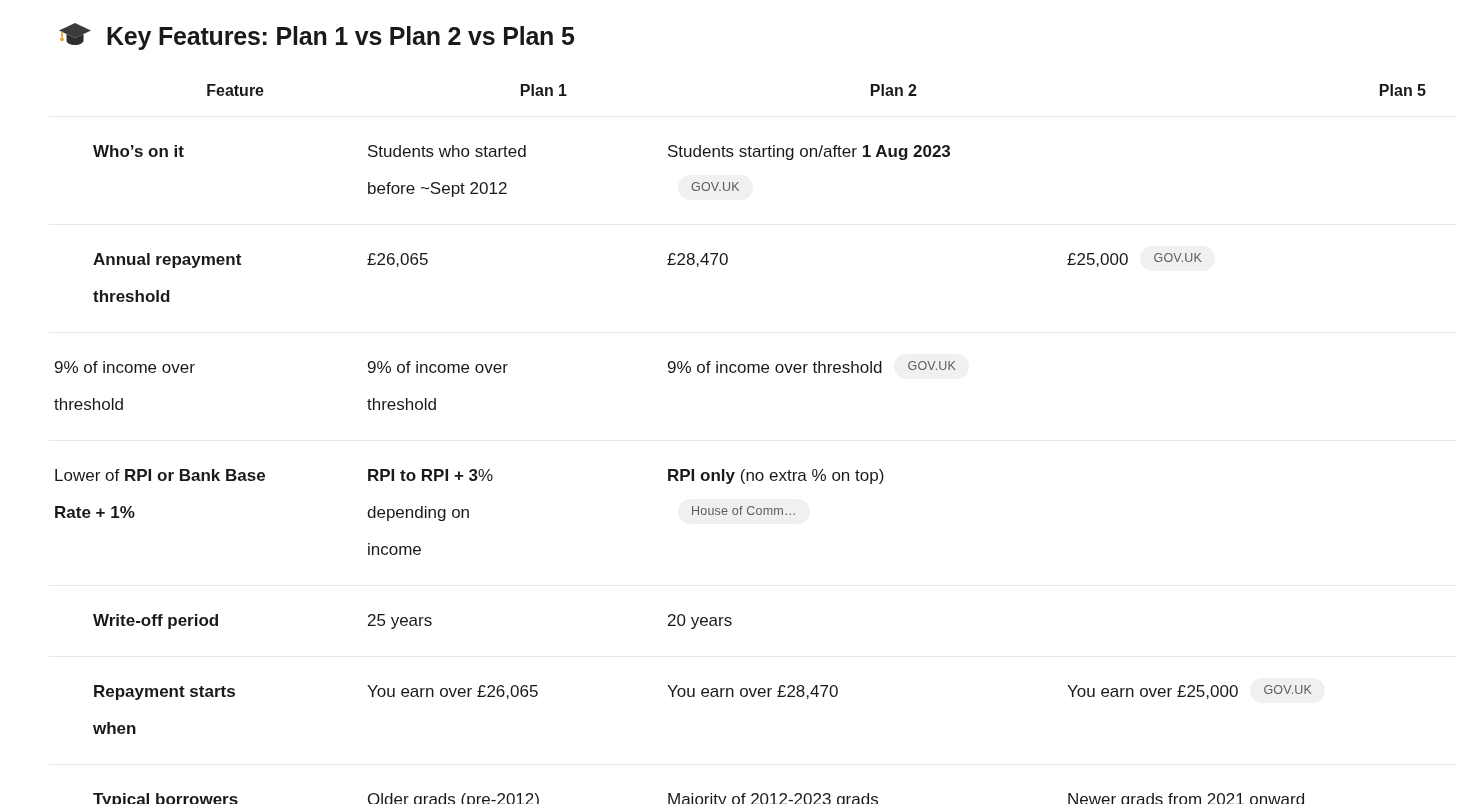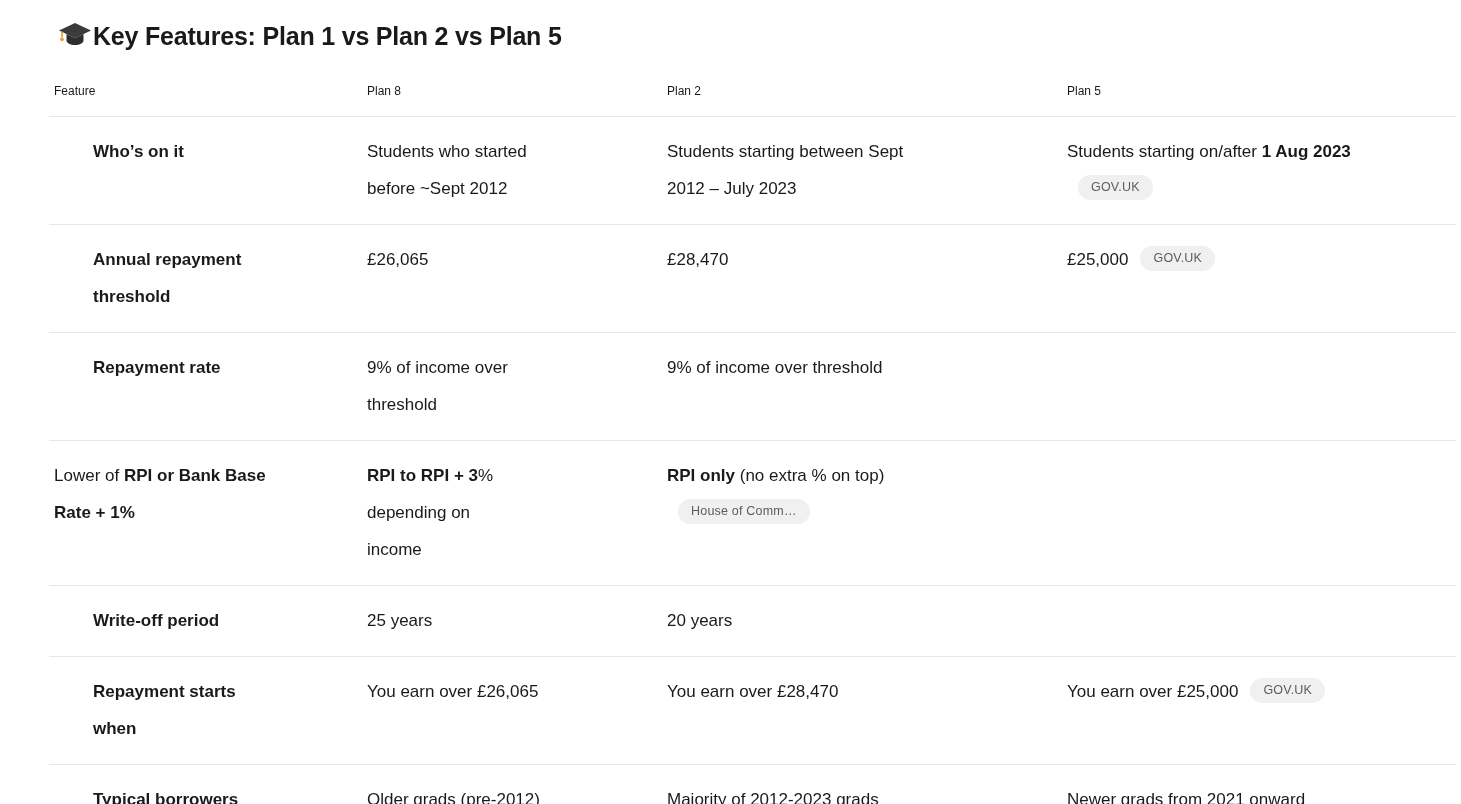--- a/index.html
+++ b/index.html
@@ -8,44 +8,45 @@
     width: 1461px;
     height: 804px;
     background: var(--background, #ffffff);
     color: var(--text, #1a1a1a);
     font-family: "Liberation Sans", "DejaVu Sans", sans-serif;
     overflow: hidden;
   }
   .title-row {
     display: flex;
     align-items: center;
-    gap: 0;
+    gap: 13px;
     margin: 18px 0 10px 57px;
     height: 36px;
   }
   .cap-icon { width: 36px; height: 32px; flex: 0 0 auto; }
   .cap-icon svg { display: block; }
   .title-text {
     font-size: 25px;
     font-weight: 700;
     letter-spacing: -0.2px;
     white-space: nowrap;
   }
   .table { margin: 0 5px 0 49px; }
   .thead, .row {
     display: grid;
     grid-template-columns: 313px 300px 400px 1fr;
     border-bottom: 1px solid var(--divider, #e7e7e7);
   }
   .row:last-child { border-bottom: none; }
   .hcell {
-    font-size: 12px;
-    font-weight: 400;
+    font-size: 16px;
+    font-weight: 700;
     line-height: 24px;
     padding: 15px 0 13px 5px;
+    text-align: right;
   }
   .cell {
     font-size: 17px;
     line-height: 37px;
     padding: 16px 0 17px 5px;
   }
   .feature { font-weight: 700; margin-left: 39px; }
   .c0 { padding-right: 98px; }
   .c1 { padding-right: 95px; }
   .c2 { padding-right: 145px; }
@@ -81,41 +82,40 @@
         <path d="M5,11.5 v6" style="stroke:var(--tassel,#e8a33d)" stroke-width="1.8" fill="none"></path>
         <circle cx="5" cy="19.3" r="1.9" style="fill:var(--tassel,#e8a33d)"></circle>
       </svg>
     </span>
     <span class="title-text">Key Features: Plan 1 vs Plan 2 vs Plan 5</span>
   </div>
 
   <div class="table">
     <div class="thead" id="thead">
         <div class="hcell c0">Feature</div>
-        <div class="hcell c1">Plan 8</div>
+        <div class="hcell c1">Plan 1</div>
         <div class="hcell c2">Plan 2</div>
         <div class="hcell c3">Plan 5</div>
       </div>
     <div id="tbody">
         <div class="row">
           <div class="cell feature c0">Who’s on it</div>
           <div class="cell c1"><span>Students who started before ~Sept 2012</span></div>
-          <div class="cell c2"><span>Students starting between Sept 2012 – July 2023</span></div>
           <div class="cell c3"><span>Students starting on/after </span><strong>1 Aug 2023</strong><div class="badge-row"><span class="badge ">GOV.UK</span></div></div>
         </div>
         <div class="row">
           <div class="cell feature c0">Annual repayment threshold</div>
           <div class="cell c1"><span>£26,065</span></div>
           <div class="cell c2"><span>£28,470</span></div>
           <div class="cell c3"><span>£25,000</span><span class="badge badge-inline">GOV.UK</span></div>
         </div>
         <div class="row">
-          <div class="cell feature c0">Repayment rate</div>
           <div class="cell c1"><span>9% of income over threshold</span></div>
           <div class="cell c2"><span>9% of income over threshold</span></div>
+          <div class="cell c3"><span>9% of income over threshold</span><span class="badge badge-inline">GOV.UK</span></div>
         </div>
         <div class="row">
           <div class="cell c1"><span>Lower of </span><strong>RPI or Bank Base Rate + 1%</strong></div>
           <div class="cell c2"><strong>RPI to RPI + 3</strong><span>% depending on income</span></div>
           <div class="cell c3"><strong>RPI only</strong><span> (no extra % on top)</span><div class="badge-row"><span class="badge ">House of Comm…</span></div></div>
         </div>
         <div class="row">
           <div class="cell feature c0">Write-off period</div>
           <div class="cell c1"><span>25 years</span></div>
           <div class="cell c2"><span>20 years</span></div>

